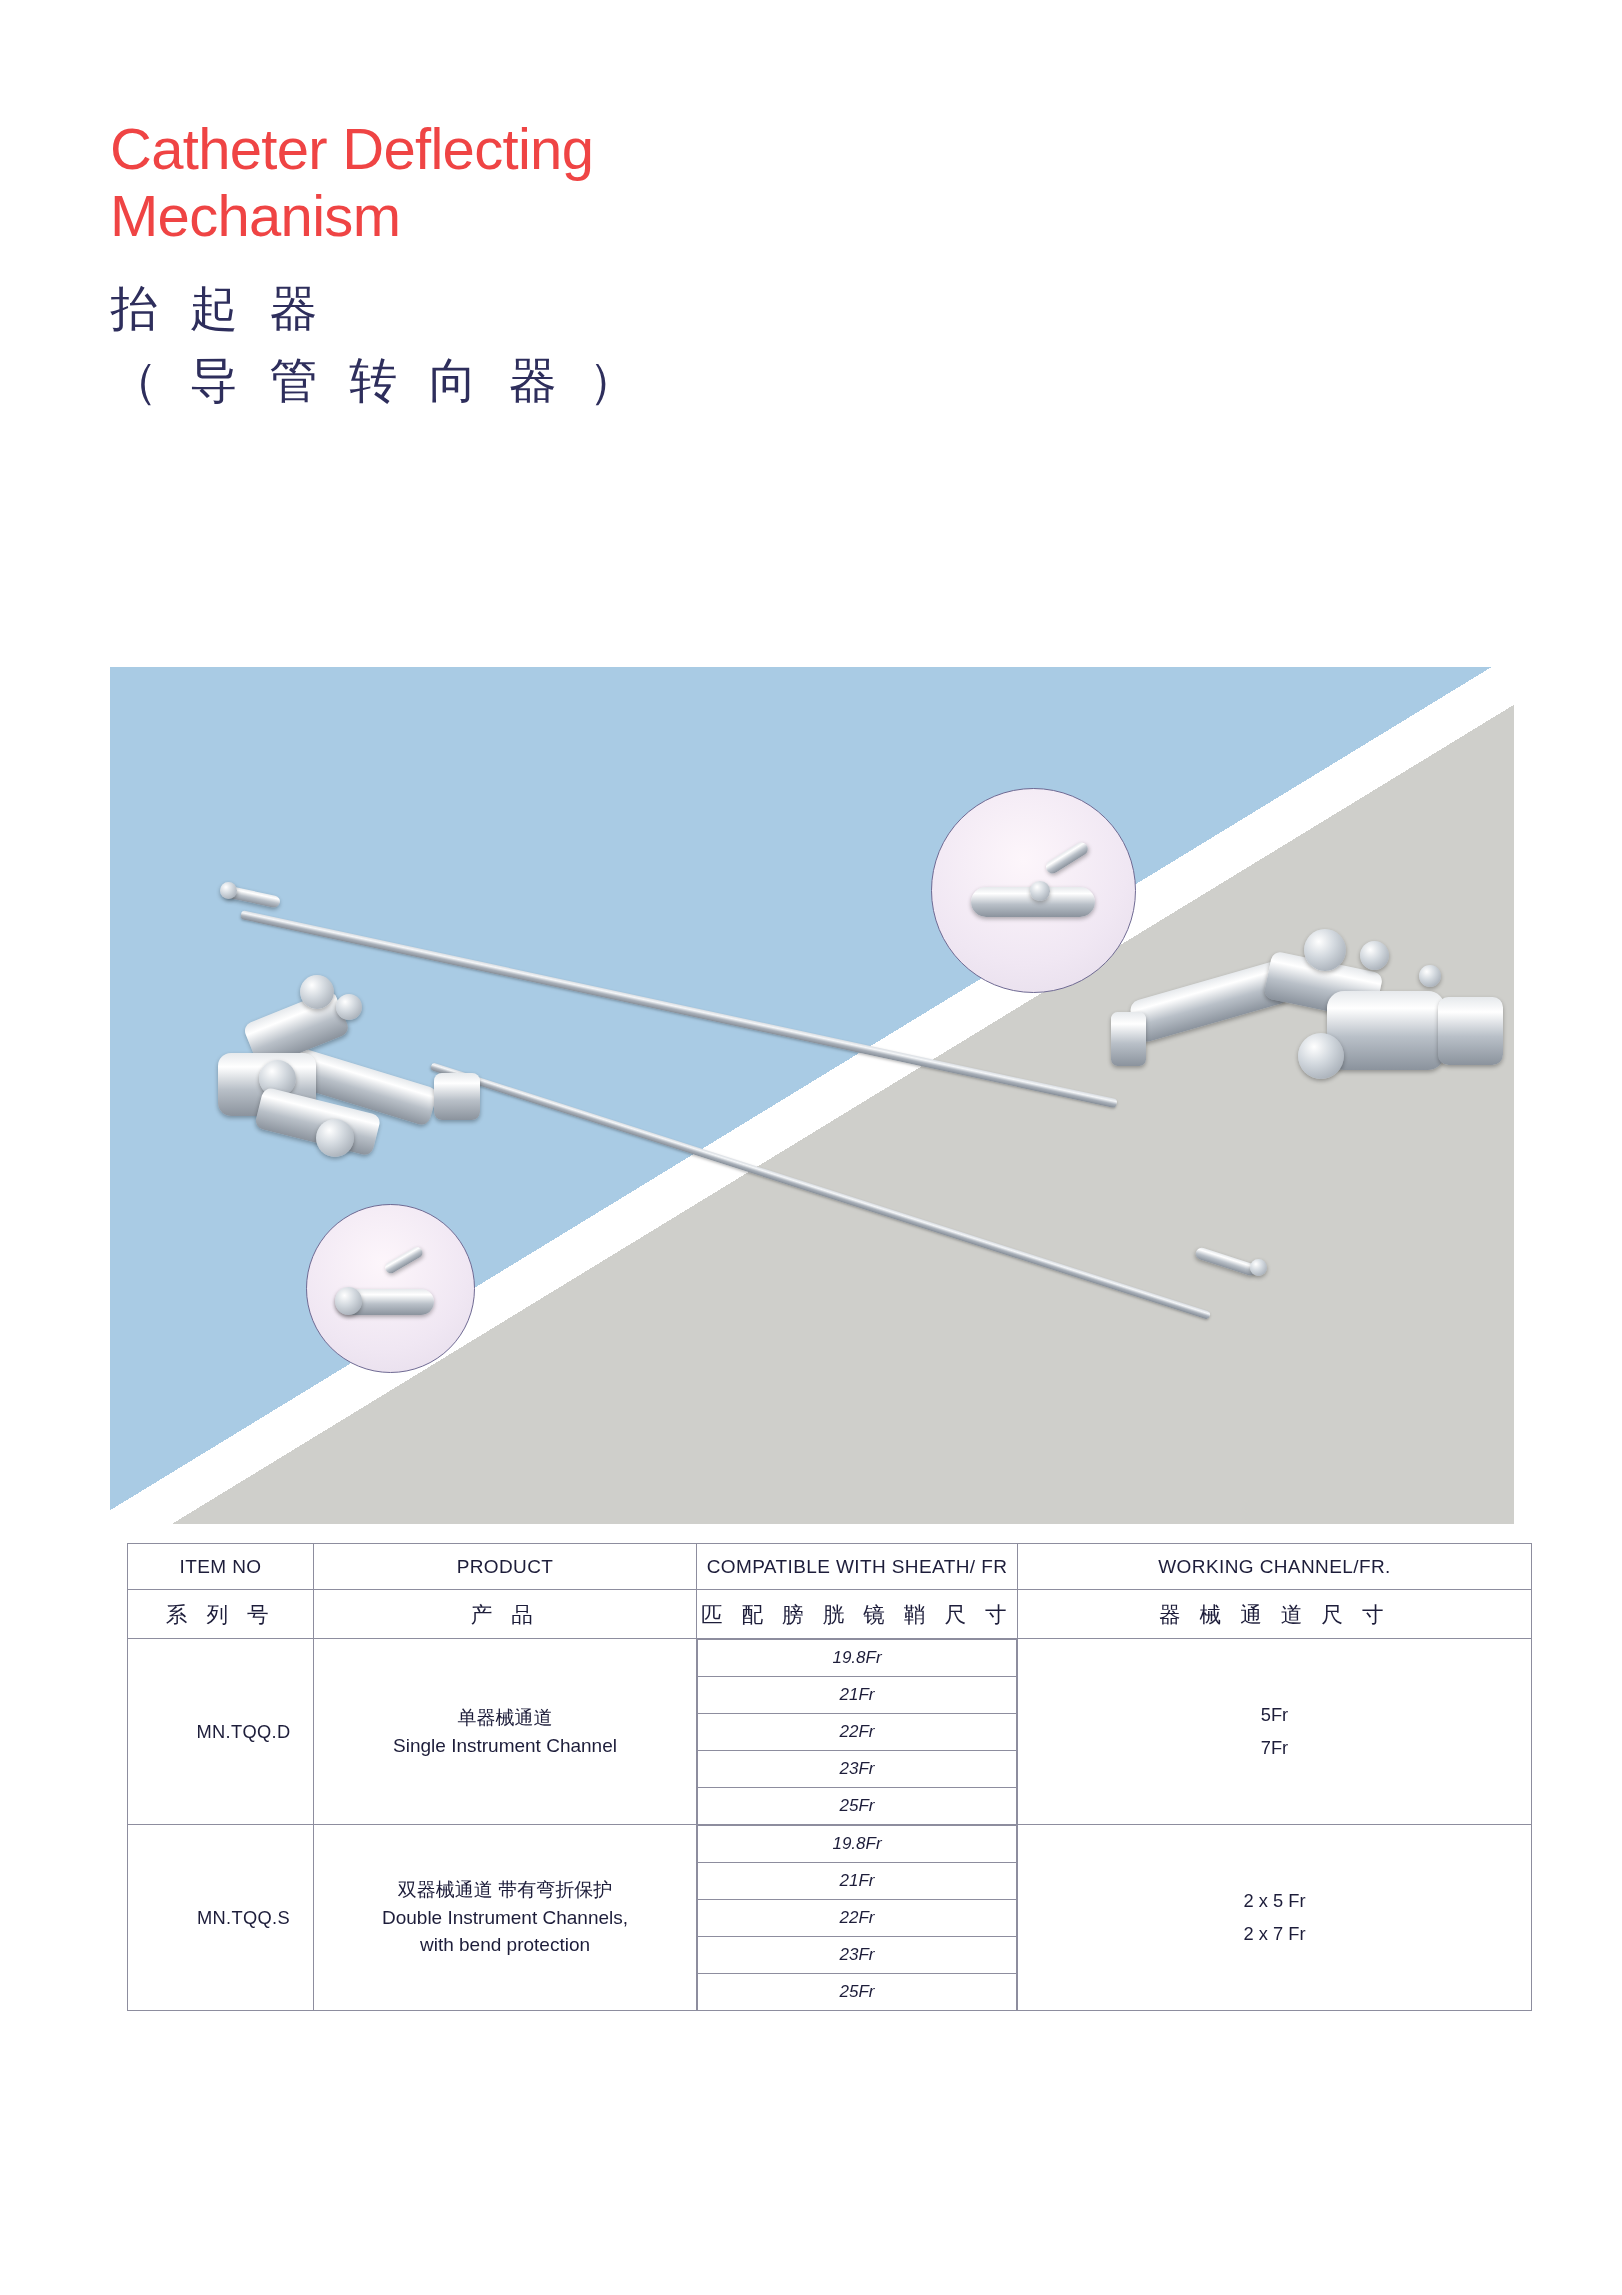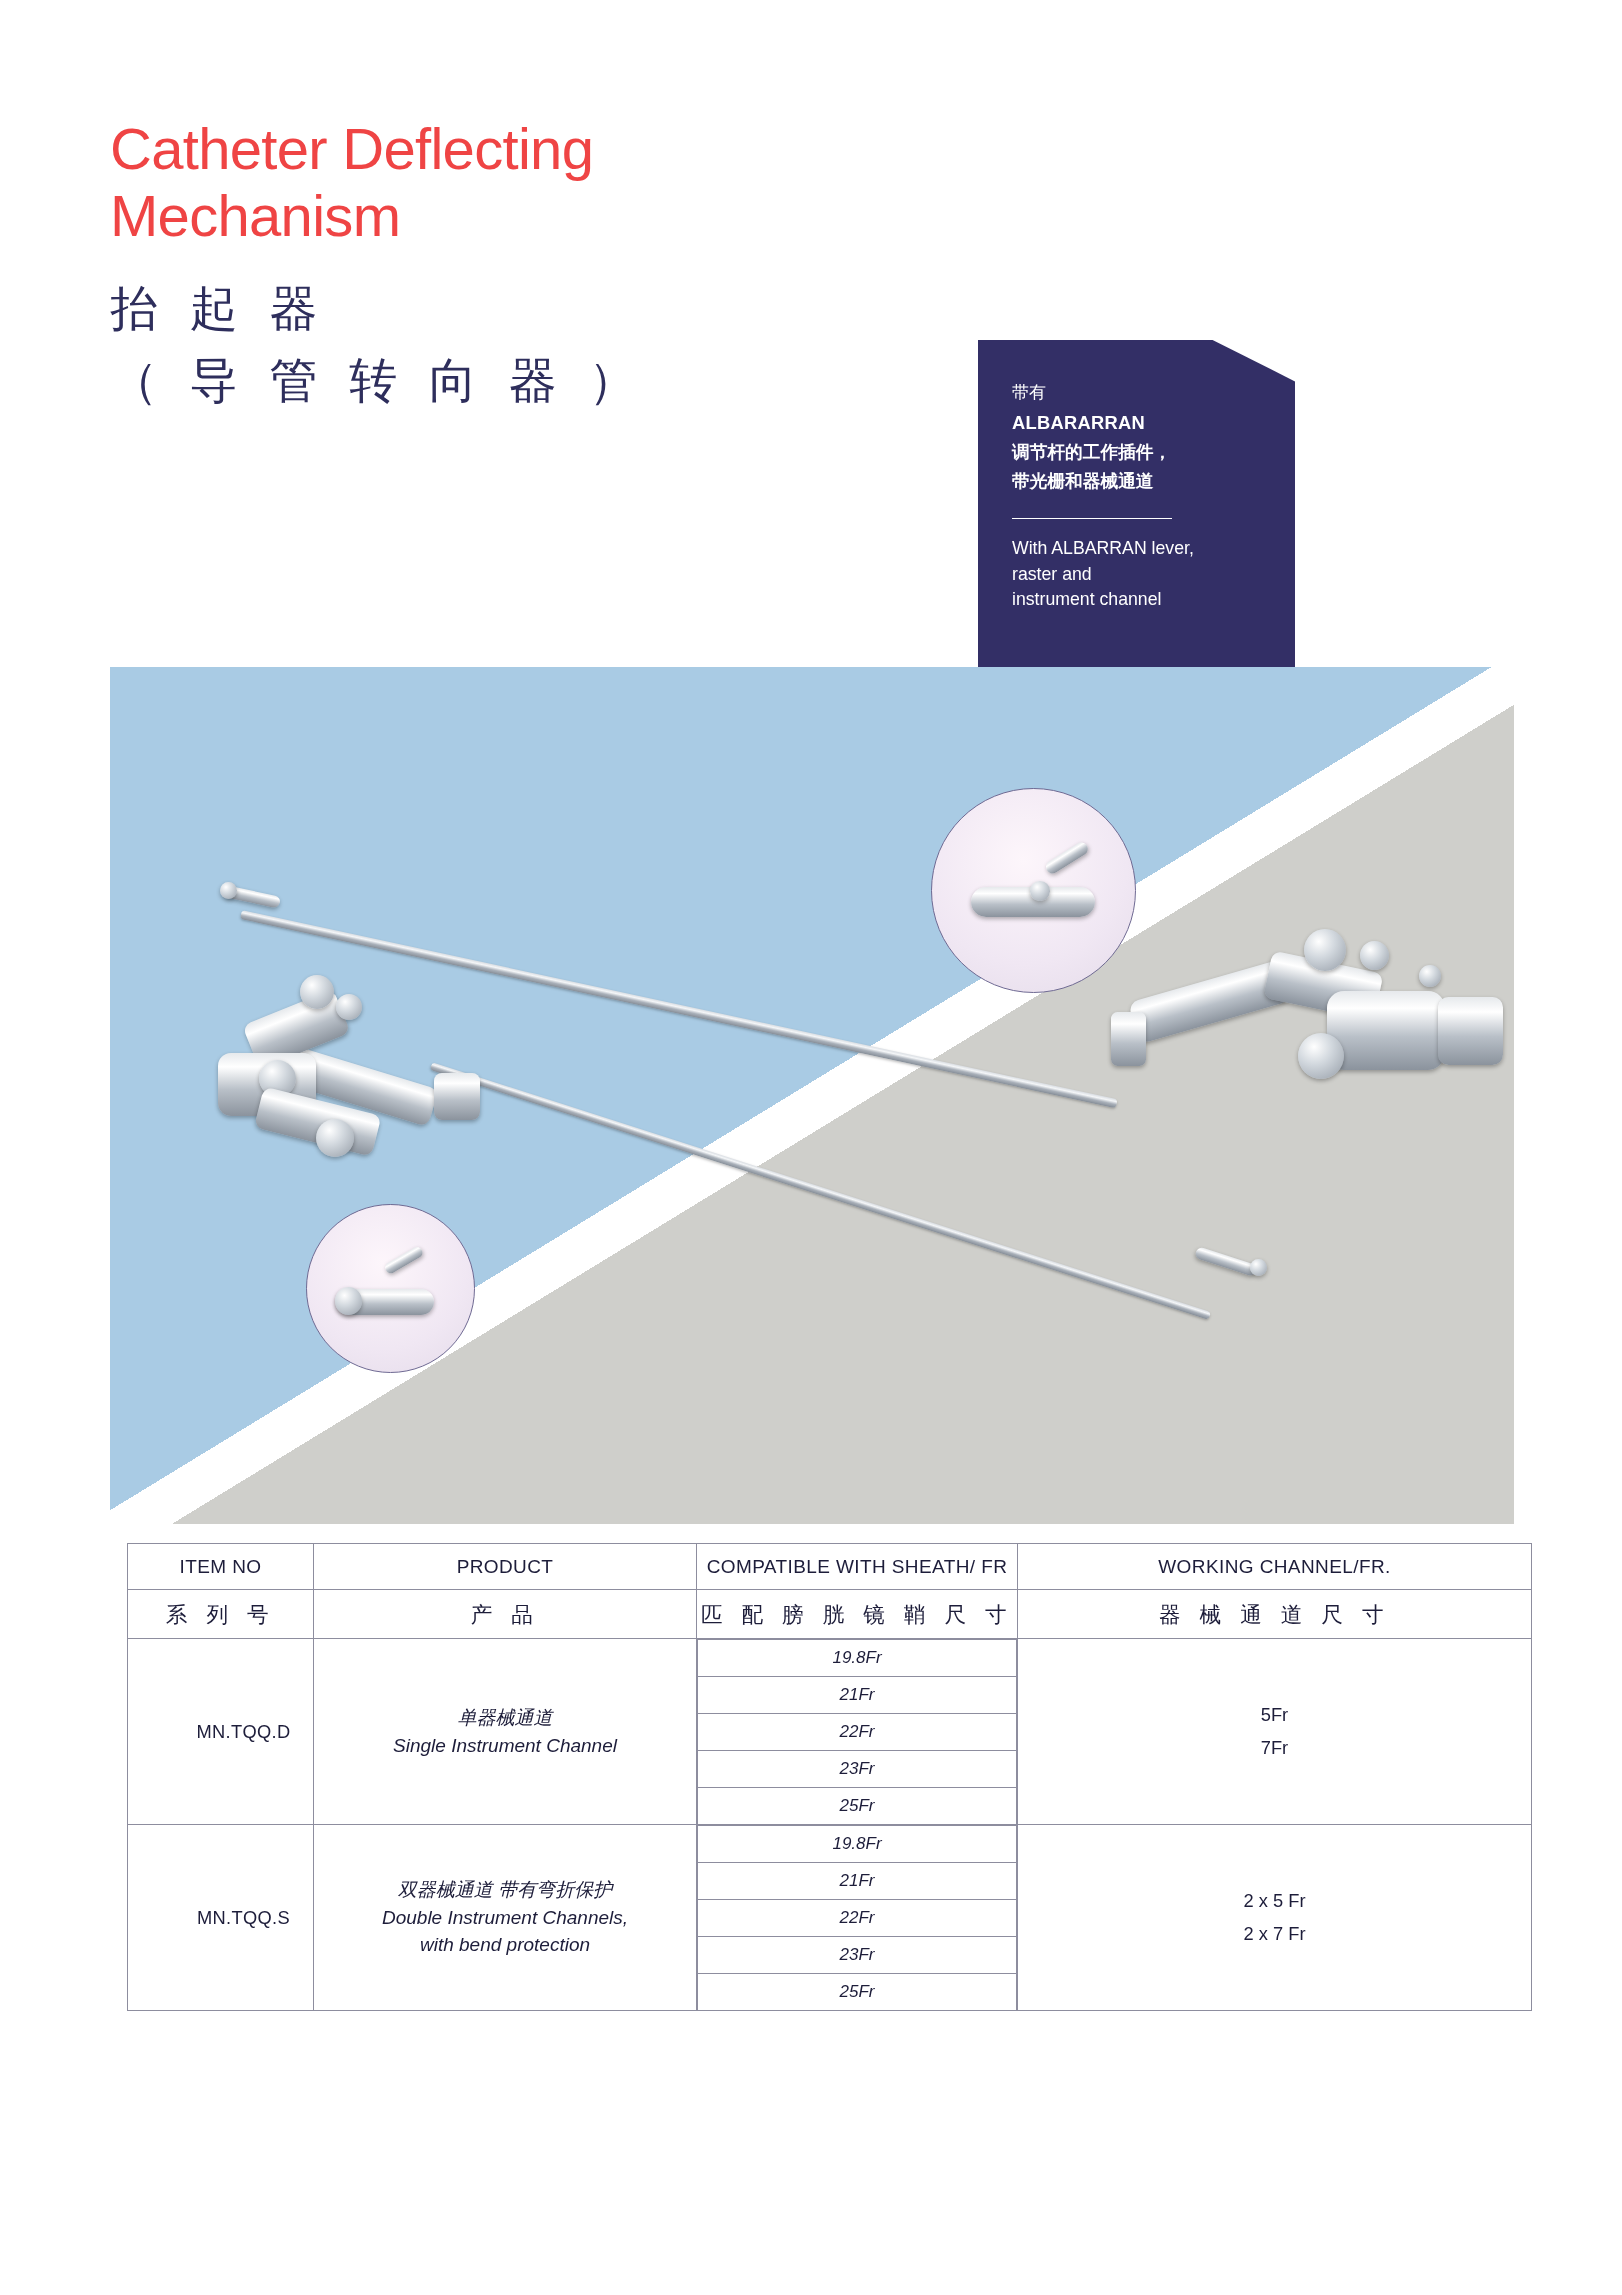--- a/index.html
+++ b/index.html
@@ -161,21 +161,21 @@
     font-size: 19px;
     letter-spacing: 0.4px;
     height: 43px;
   }
   .hdr-cn td {
     font-size: 21.6px;
     letter-spacing: 6.5px;
     height: 46px;
   }
   .cell-item { font-size: 18.3px; letter-spacing: 0.3px; padding-left: 47px; }
-  .cell-prod { font-size: 19px; line-height: 1.45; padding: 6.5px 9.2px; font-style: italic; }
+  .cell-prod { font-size: 19px; line-height: 1.45; padding: 6.5px 9.2px; }
   .cell-prod .cn { font-size: 19px; }
   .cell-work { font-size: 18.3px; line-height: 1.8; }
 
   .sub-table {
     border-collapse: collapse;
     width: 100%;
     font-style: italic;
   }
   .sub-table td {
     border: none;
@@ -197,30 +197,20 @@
     <div class="title-en">
       <div>Catheter Deflecting</div>
       <div>Mechanism</div>
     </div>
     <div class="title-cn">
       <div>抬 起 器</div>
       <div>（ 导 管 转 向 器 ）</div>
     </div>
   </div>
 
-  <div class="callout">
-    <div class="c-line">带有</div>
-    <div class="c-strong">ALBARARRAN</div>
-    <div class="c-cn">调节杆的工作插件，</div>
-    <div class="c-cn">带光栅和器械通道</div>
-    <hr>
-    <div class="c-en">With ALBARRAN lever,</div>
-    <div class="c-en">raster and</div>
-    <div class="c-en">instrument channel</div>
-  </div>
 
   <div class="hero">
     <div class="hero-diag"></div>
 
     <div>
 
       <div class="shaft" style="left:131px; top:243px; width:896px; height:8.5px;
            transform: rotate(12.2deg); transform-origin: left center;"></div>
 
       <div class="metal" style="left:115px; top:218px; width:56px; height:12.4px;

